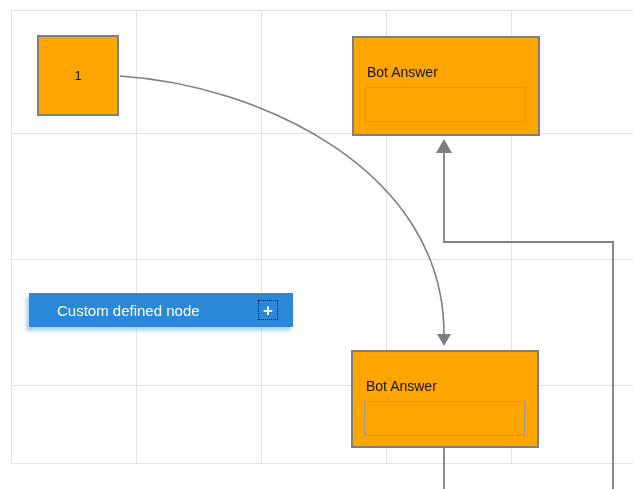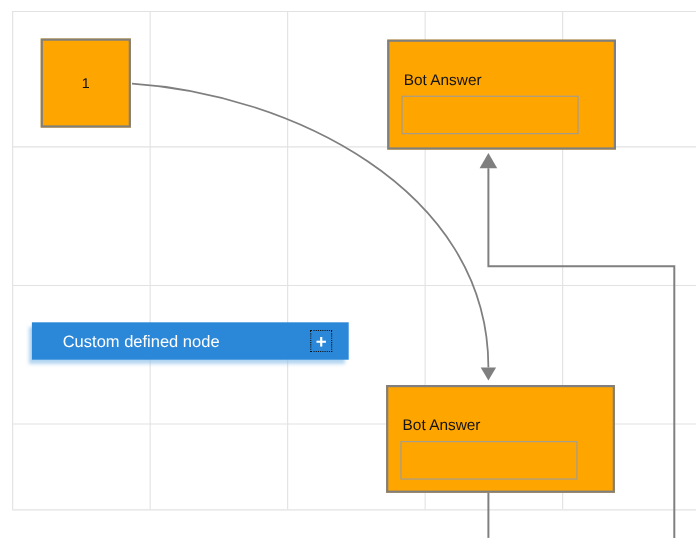--- a/index.html
+++ b/index.html
@@ -9,34 +9,34 @@
   }
   .layer{position:absolute;left:0;top:0;}
   .node{position:absolute;box-sizing:border-box;}
   .start-node{
     left:37px;top:35px;width:82px;height:81px;
     background:#FFA500;border:2px solid #7f7f7f;
     display:flex;align-items:center;justify-content:center;
     font-size:13px;color:#111;
   }
   .bot-node{
-    width:208px;height:100px;background:#FFA500;border:2px solid #7f7f7f;
+    width:188px;height:100px;background:#FFA500;border:2px solid #7f7f7f;
   }
   .bot-node.top{left:352px;top:36px;}
   .bot-node.bottom{left:351px;top:350px;height:98px;}
   .bot-title{
     position:absolute;left:13px;top:26px;font-size:14px;color:#141414;
     white-space:nowrap;
   }
   .bot-input{
     position:absolute;left:11px;top:49px;width:159px;height:33px;
     border:1px solid #9c9c9c;background:transparent;
   }
   .custom-node{
-    left:29px;top:293px;width:288px;height:34px;background:#2B88D9;
+    left:29px;top:293px;width:264px;height:34px;background:#2B88D9;
     box-shadow:-3px 4px 3px rgba(137,191,234,0.65);
     display:flex;align-items:center;padding-left:28px;
     color:#ffffff;font-size:15px;
   }
   .add-btn{
     position:absolute;right:15px;top:7px;width:20px;height:20px;
     box-sizing:border-box;border:1px dotted #111;
     display:flex;align-items:center;justify-content:center;
     color:#ffffff;font-size:17px;font-weight:600;line-height:1;
     cursor:pointer;background:transparent;

